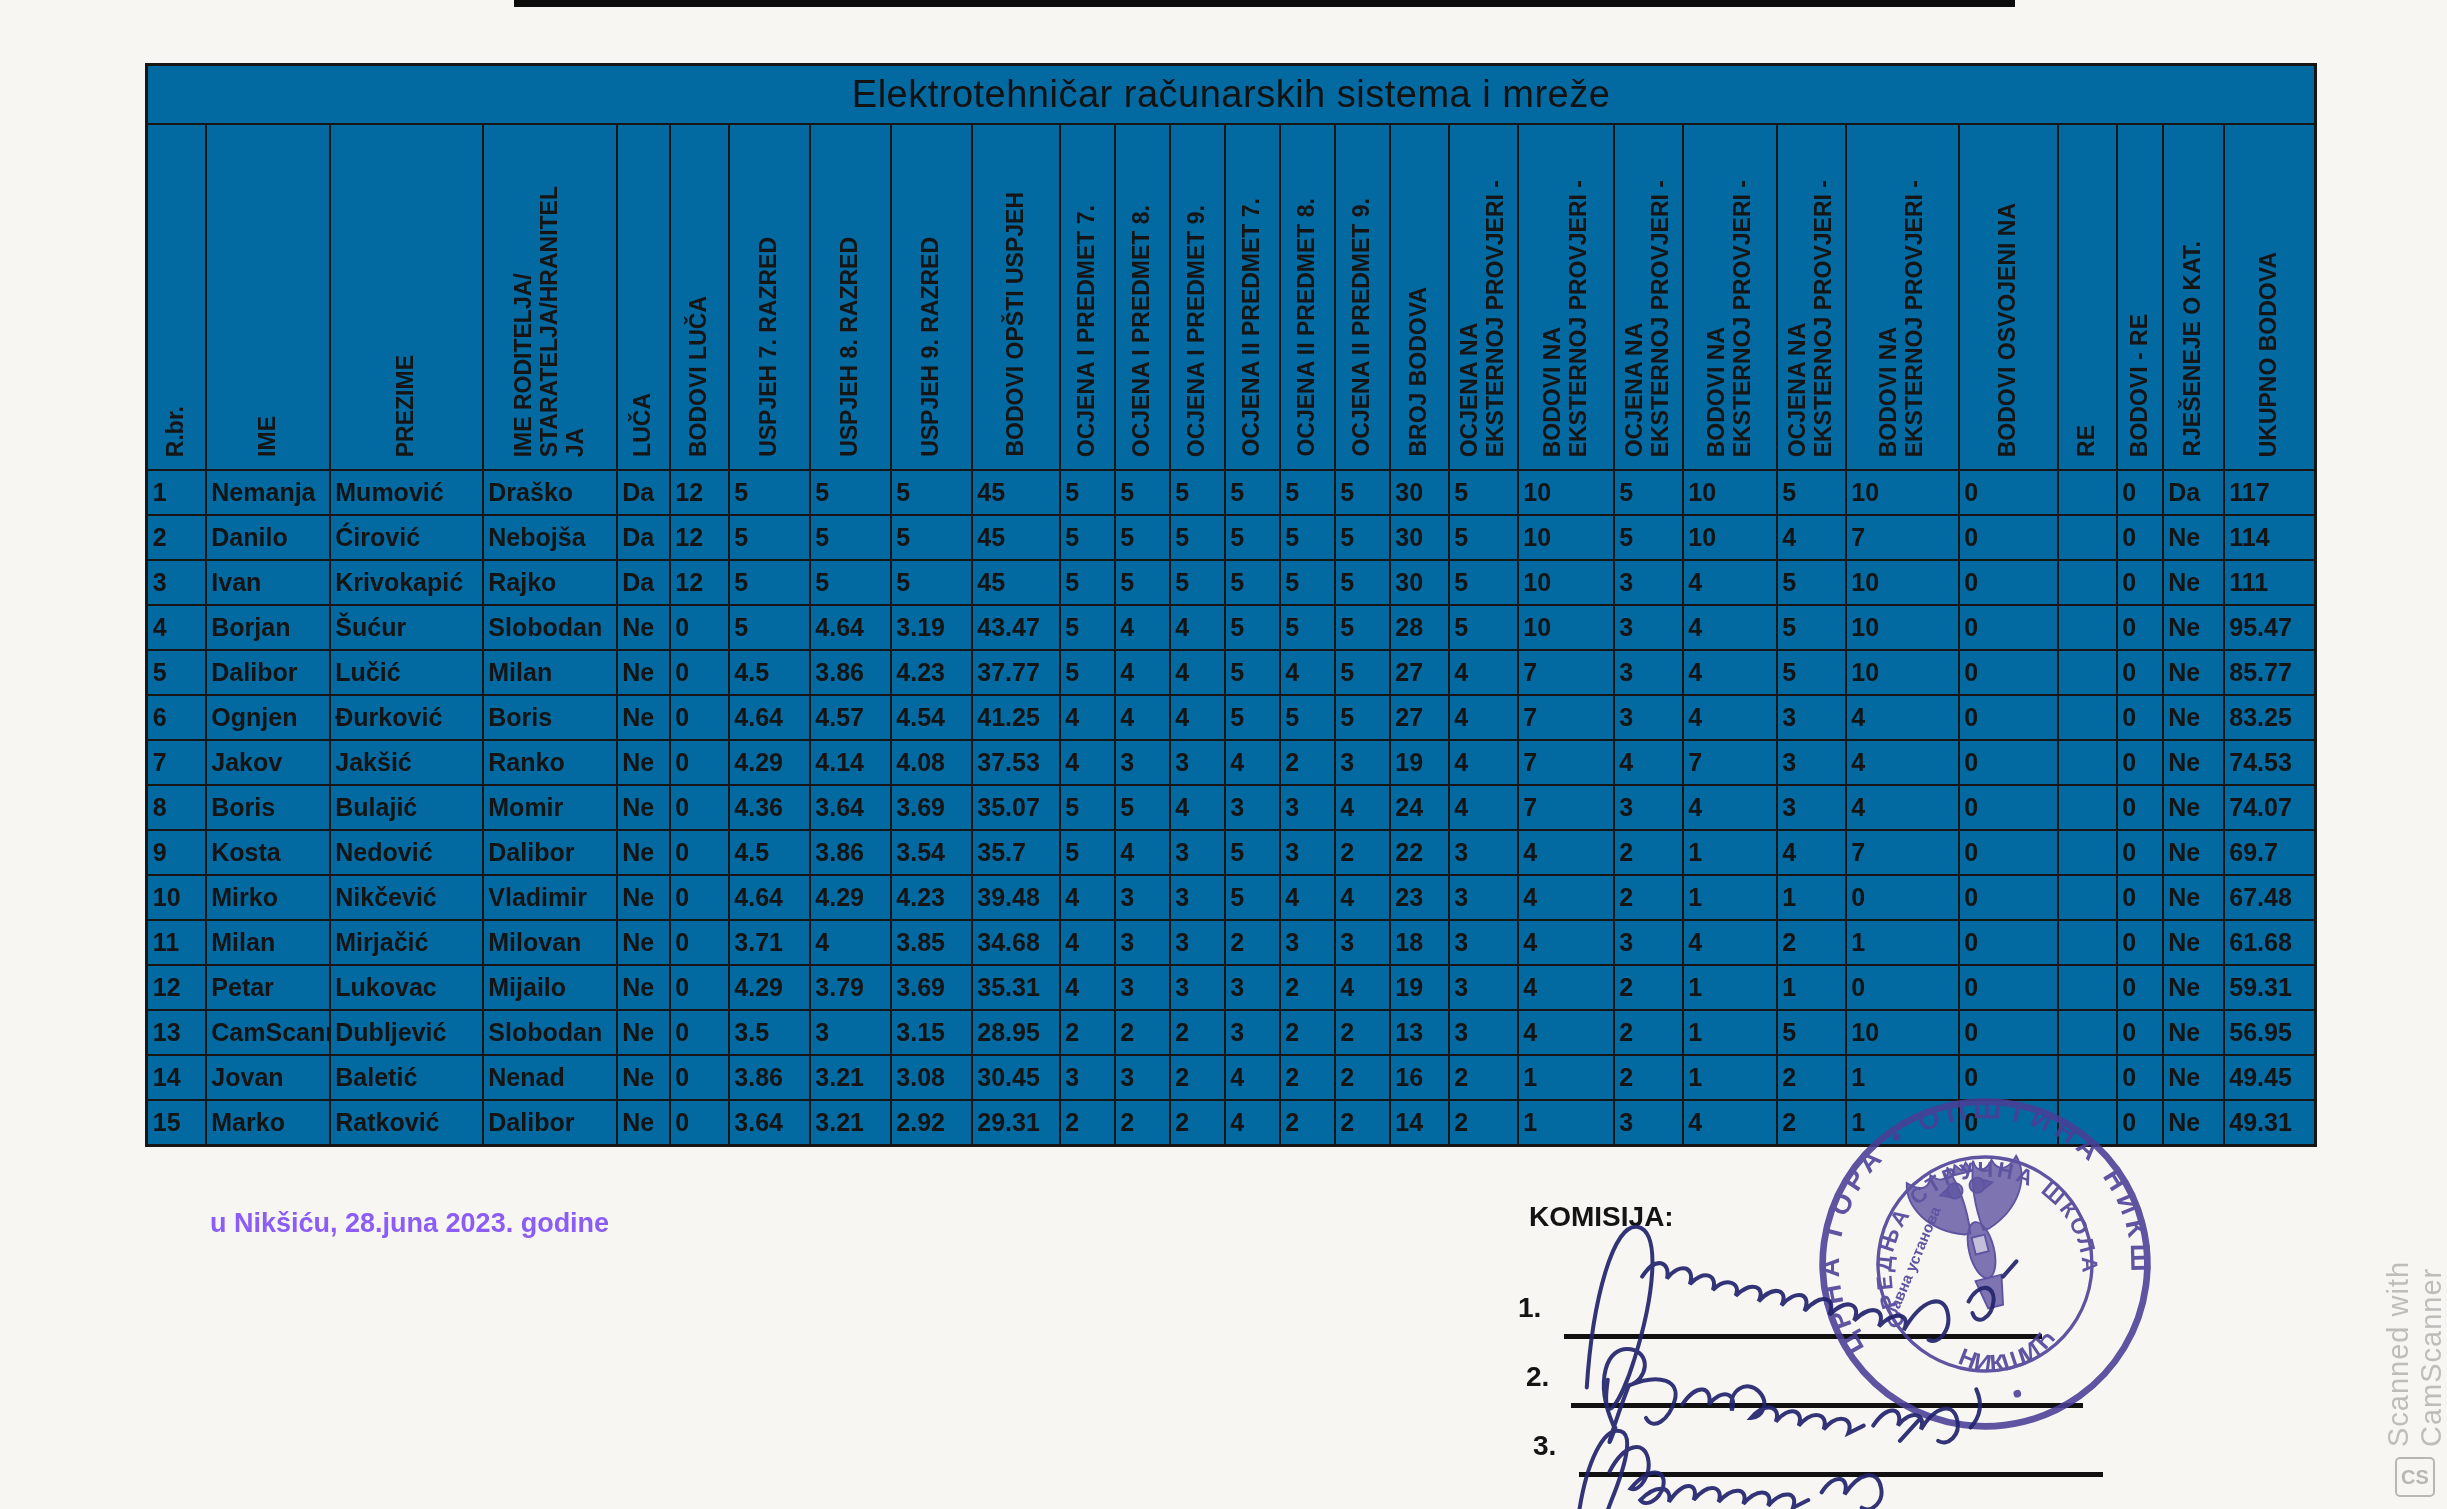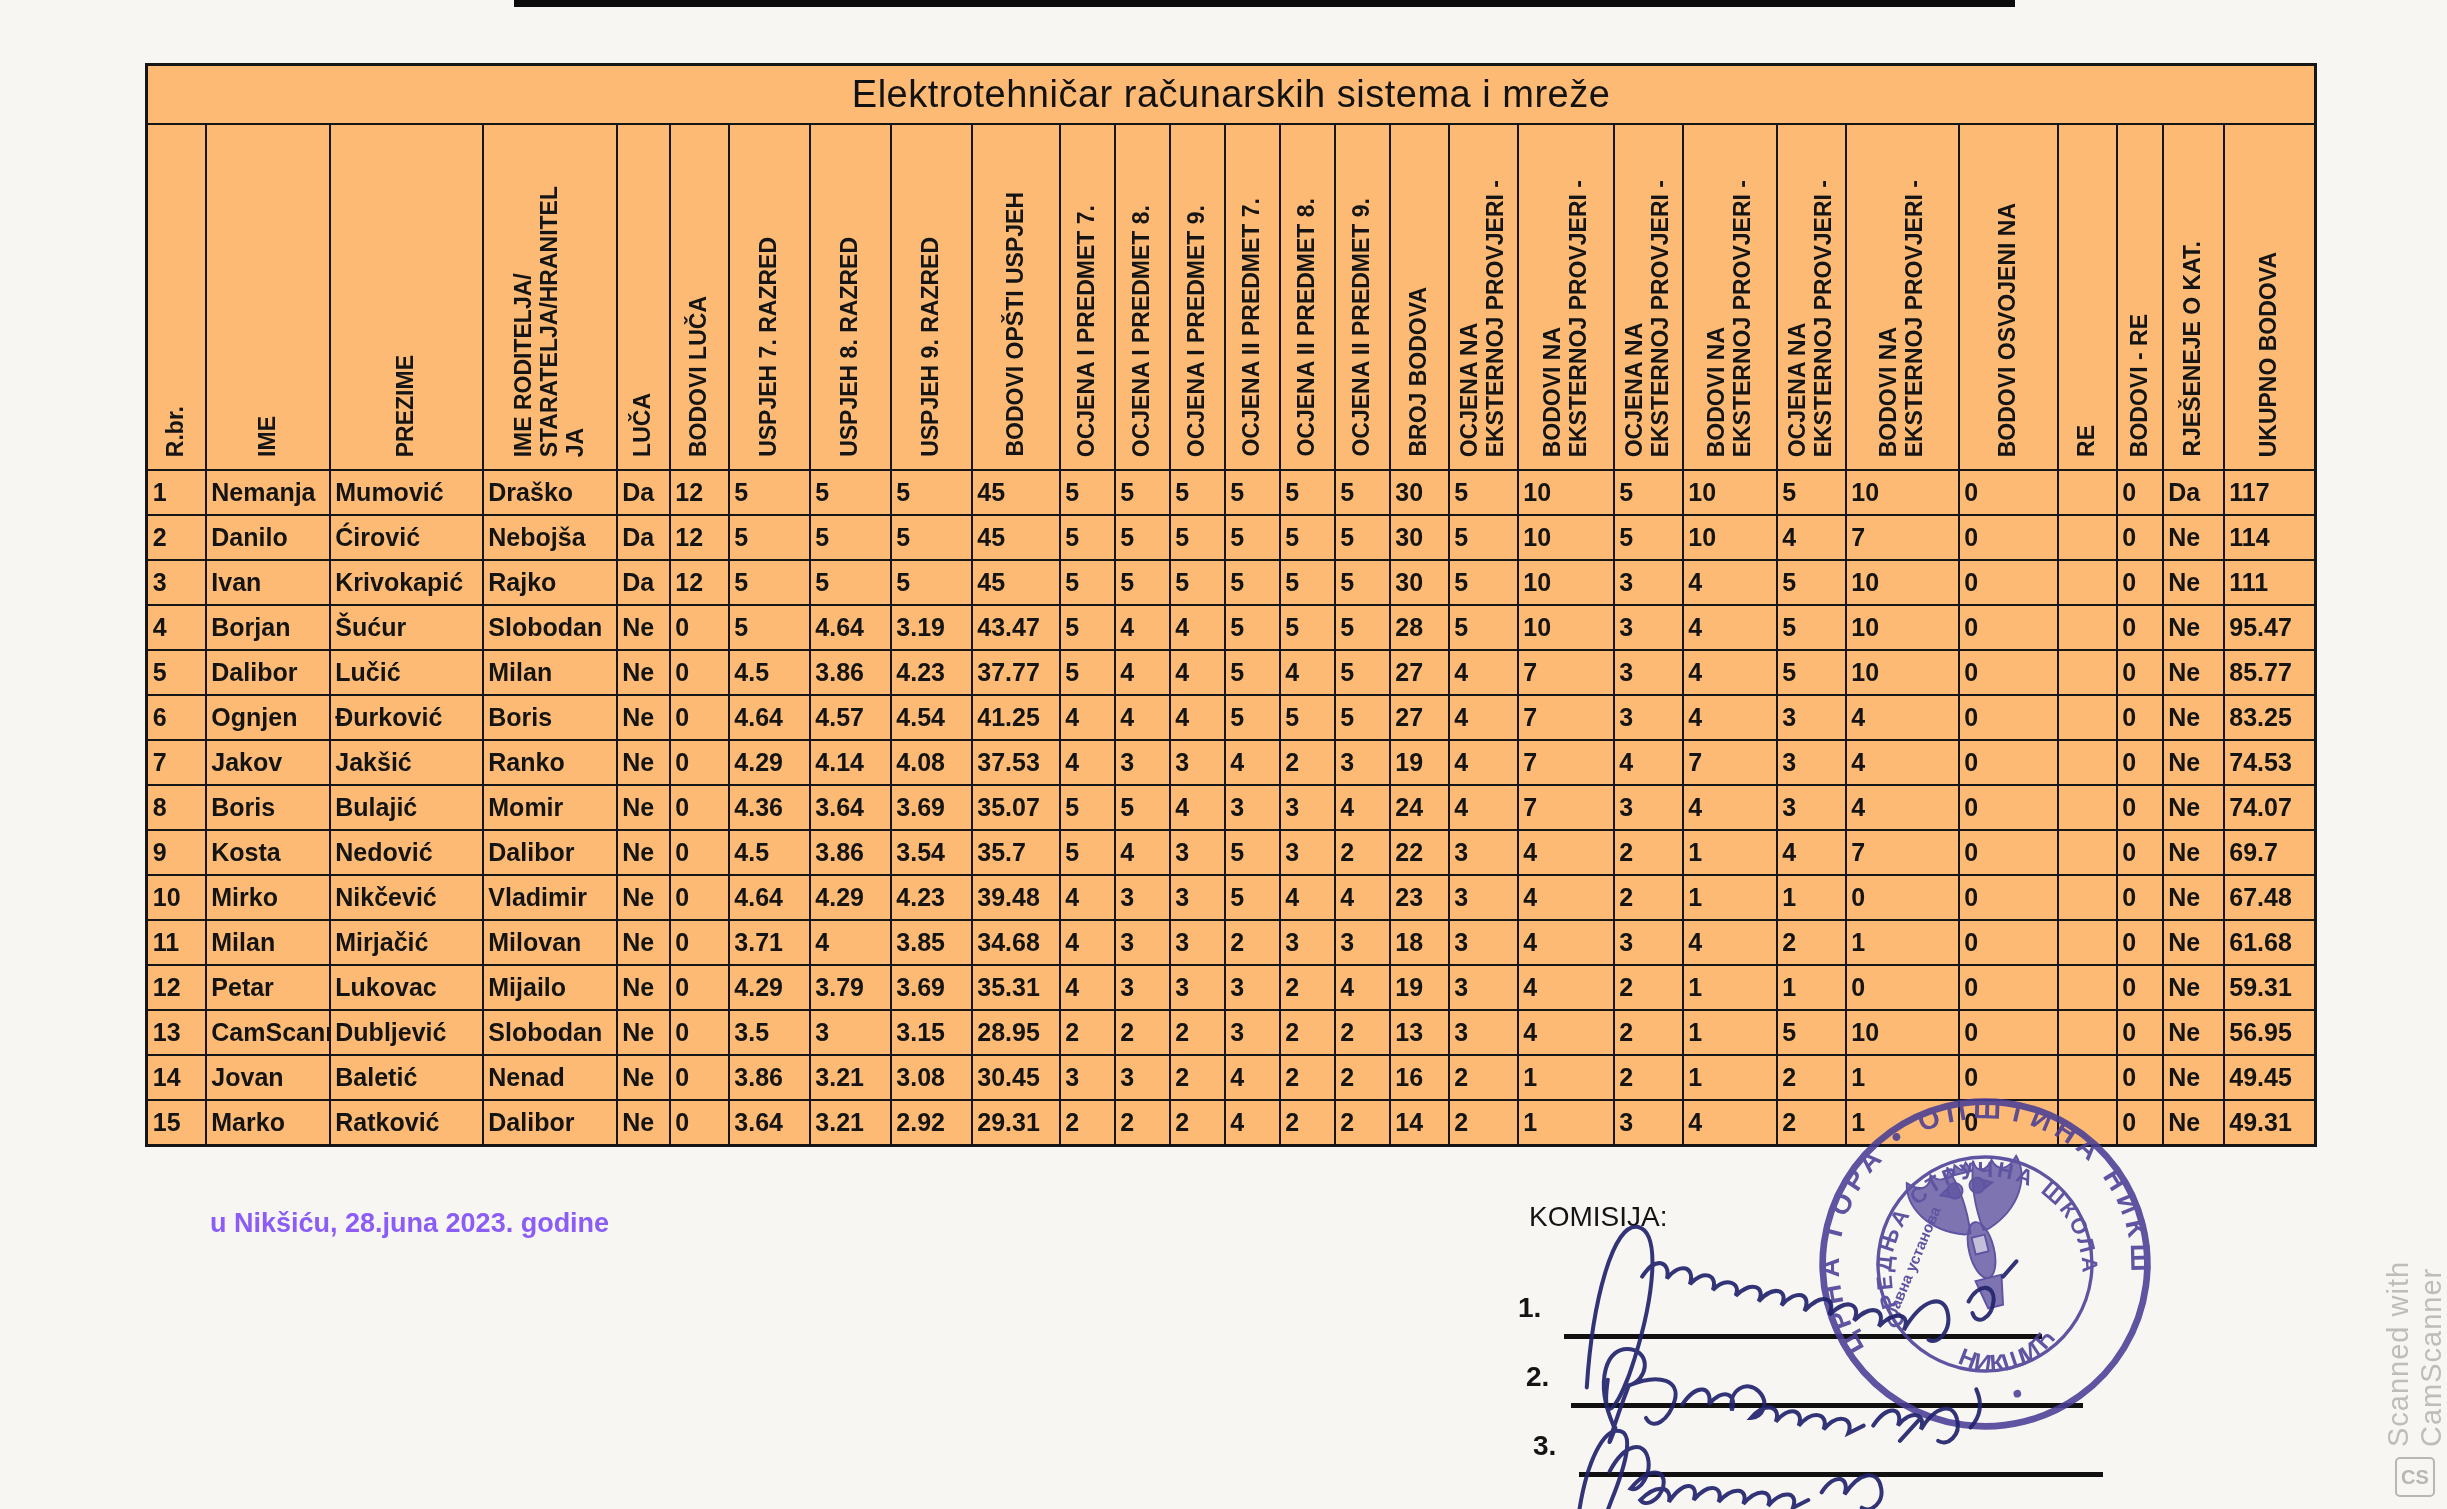--- a/index.html
+++ b/index.html
@@ -9,21 +9,21 @@
     position:relative; overflow:hidden;
     font-family:"Liberation Sans", sans-serif;
     color:#141414;
   }
   .scan-bar { position:absolute; left:514px; top:0; width:1501px; height:6.7px; background:#0c0c0c; }
 
   
   table.results {
     position:absolute; left:145px; top:63px;
     border-collapse:collapse; table-layout:fixed;
-    width:2172px; background:#fdba74;
+    width:2172px; background:#0369a1;
     border:3.8px solid #161616;
   }
   table.results td, table.results th { border:2.9px solid #161616; }
   .title-cell {
     height:55px; text-align:center;
     font-size:38px; font-weight:400; letter-spacing:0.5px; color:#121212;
   }
   tr.hdr th { height:336px; vertical-align:bottom; text-align:center; padding:0 0 7.6px 0; }
   .vh {
     display:inline-block;
@@ -33,21 +33,21 @@
     color:#151515; max-height:327px; text-align:left;
   }
   tbody.data td {
     height:43px; font-size:25px; font-weight:600;
     padding:0 1.9px 0 4.8px; color:#141414;
     overflow:hidden; white-space:nowrap;
   }
 
   
   .date-line { position:absolute; left:210px; top:1208px; font-size:27px; font-weight:700; color:#8b5cf6; }
-  .komisija  { position:absolute; left:1529px; top:1201px; font-size:28px; font-weight:400; }
+  .komisija  { position:absolute; left:1529px; top:1201px; font-size:28px; font-weight:700; }
   .sig-num   { position:absolute; font-size:28px; font-weight:700; }
   .sig-num.n1 { left:1518px; top:1292px; }
   .sig-num.n2 { left:1526px; top:1361px; }
   .sig-num.n3 { left:1533px; top:1430px; }
   .sig-line  { position:absolute; height:4.8px; background:#111; }
   .sig-line.l1 { left:1564px; top:1334px; width:478px; }
   .sig-line.l2 { left:1571px; top:1403px; width:512px; }
   .sig-line.l3 { left:1579px; top:1472px; width:524px; }
   svg.sigs  { position:absolute; left:1491px; top:1185px; z-index:6; }
   svg.stamp { position:absolute; left:1794px; top:1073px; transform:rotate(-14deg); z-index:5; opacity:.88; }

